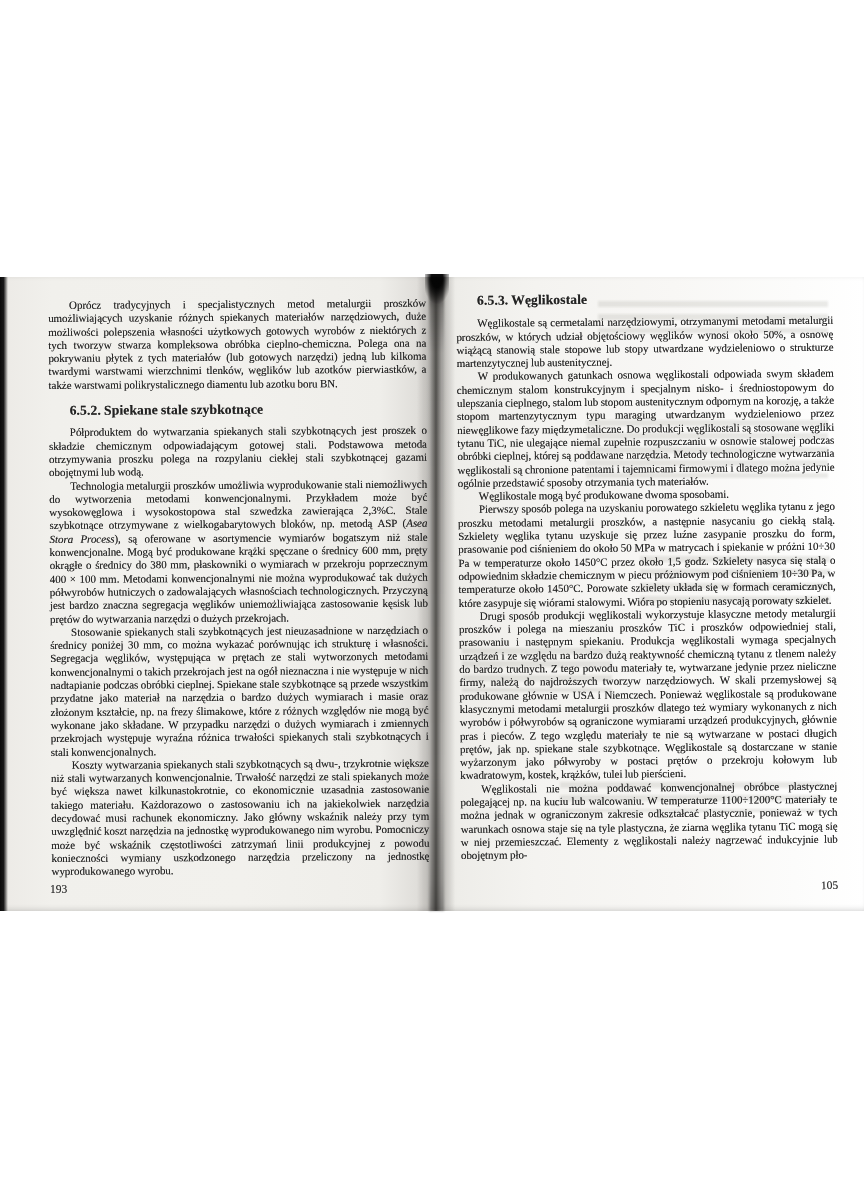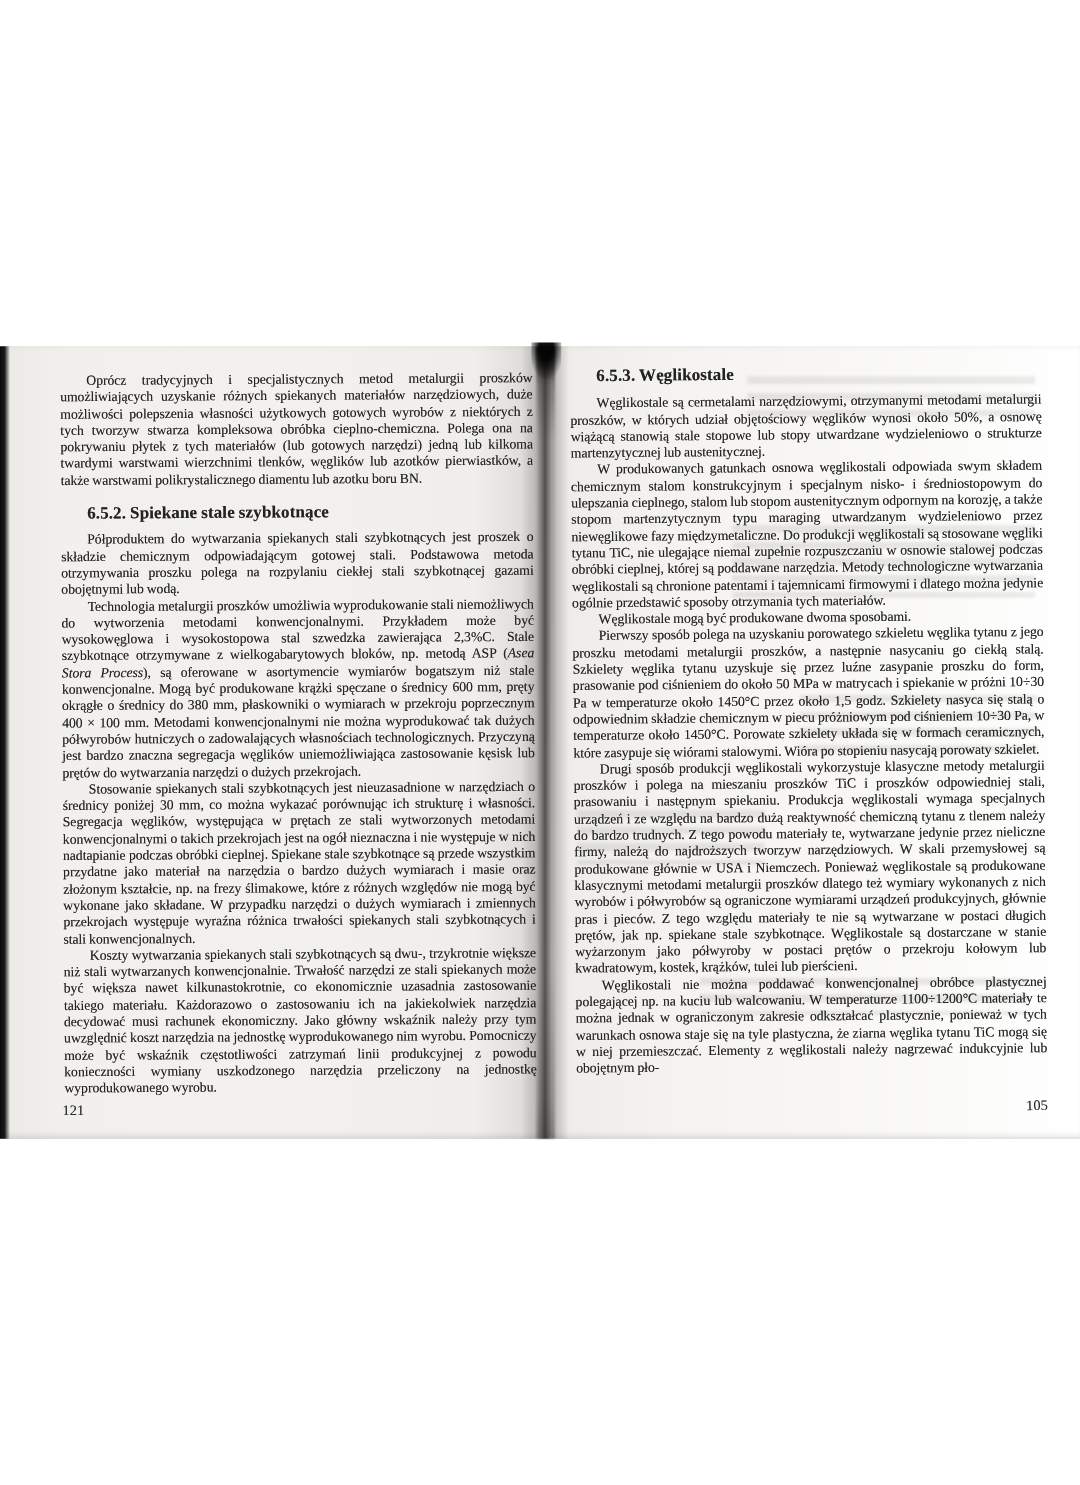--- a/index.html
+++ b/index.html
@@ -166,14 +166,14 @@
 <div class="page-text right-text">
   <h2 class="section-heading">6.5.3. Węglikostale</h2>
   <p>Węglikostale są cermetalami narzędziowymi, otrzymanymi metodami metalurgii proszków, w których udział objętościowy węglików wynosi około 50%, a osnowę wiążącą stanowią stale stopowe lub stopy utwardzane wydzieleniowo o strukturze martenzytycznej lub austenitycznej.</p>
   <p>W produkowanych gatunkach osnowa węglikostali odpowiada swym składem chemicznym stalom konstrukcyjnym i specjalnym nisko- i średniostopowym do ulepszania cieplnego, stalom lub stopom austenitycznym odpornym na korozję, a także stopom martenzytycznym typu maraging utwardzanym wydzieleniowo przez niewęglikowe fazy międzymetaliczne. Do produkcji węglikostali są stosowane węgliki tytanu TiC, nie ulegające niemal zupełnie rozpuszczaniu w osnowie stalowej podczas obróbki cieplnej, której są poddawane narzędzia. Metody technologiczne wytwarzania węglikostali są chronione patentami i tajemnicami firmowymi i dlatego można jedynie ogólnie przedstawić sposoby otrzymania tych materiałów.</p>
   <p>Węglikostale mogą być produkowane dwoma sposobami.</p>
   <p>Pierwszy sposób polega na uzyskaniu porowatego szkieletu węglika tytanu z jego proszku metodami metalurgii proszków, a następnie nasycaniu go ciekłą stalą. Szkielety węglika tytanu uzyskuje się przez luźne zasypanie proszku do form, prasowanie pod ciśnieniem do około 50 MPa w matrycach i spiekanie w próżni 10÷30 Pa w temperaturze około 1450°C przez około 1,5 godz. Szkielety nasyca się stalą o odpowiednim składzie chemicznym w piecu próżniowym pod ciśnieniem 10÷30 Pa, w temperaturze około 1450°C. Porowate szkielety układa się w formach ceramicznych, które zasypuje się wiórami stalowymi. Wióra po stopieniu nasycają porowaty szkielet.</p>
   <p>Drugi sposób produkcji węglikostali wykorzystuje klasyczne metody metalurgii proszków i polega na mieszaniu proszków TiC i proszków odpowiedniej stali, prasowaniu i następnym spiekaniu. Produkcja węglikostali wymaga specjalnych urządzeń i ze względu na bardzo dużą reaktywność chemiczną tytanu z tlenem należy do bardzo trudnych. Z tego powodu materiały te, wytwarzane jedynie przez nieliczne firmy, należą do najdroższych tworzyw narzędziowych. W skali przemysłowej są produkowane głównie w USA i Niemczech. Ponieważ węglikostale są produkowane klasycznymi metodami metalurgii proszków dlatego też wymiary wykonanych z nich wyrobów i półwyrobów są ograniczone wymiarami urządzeń produkcyjnych, głównie pras i pieców. Z tego względu materiały te nie są wytwarzane w postaci długich prętów, jak np. spiekane stale szybkotnące. Węglikostale są dostarczane w stanie wyżarzonym jako półwyroby w postaci prętów o przekroju kołowym lub kwadratowym, kostek, krążków, tulei lub pierścieni.</p>
   <p>Węglikostali nie można poddawać konwencjonalnej obróbce plastycznej polegającej np. na kuciu lub walcowaniu. W temperaturze 1100÷1200°C materiały te można jednak w ograniczonym zakresie odkształcać plastycznie, ponieważ w tych warunkach osnowa staje się na tyle plastyczna, że ziarna węglika tytanu TiC mogą się w niej przemieszczać. Elementy z węglikostali należy nagrzewać indukcyjnie lub obojętnym pło-</p>
 </div>
 
-<div class="pn pn-left">121</div>
+<div class="pn pn-left">193</div>
 <div class="pn pn-right">105</div>
 
 </body></html>

